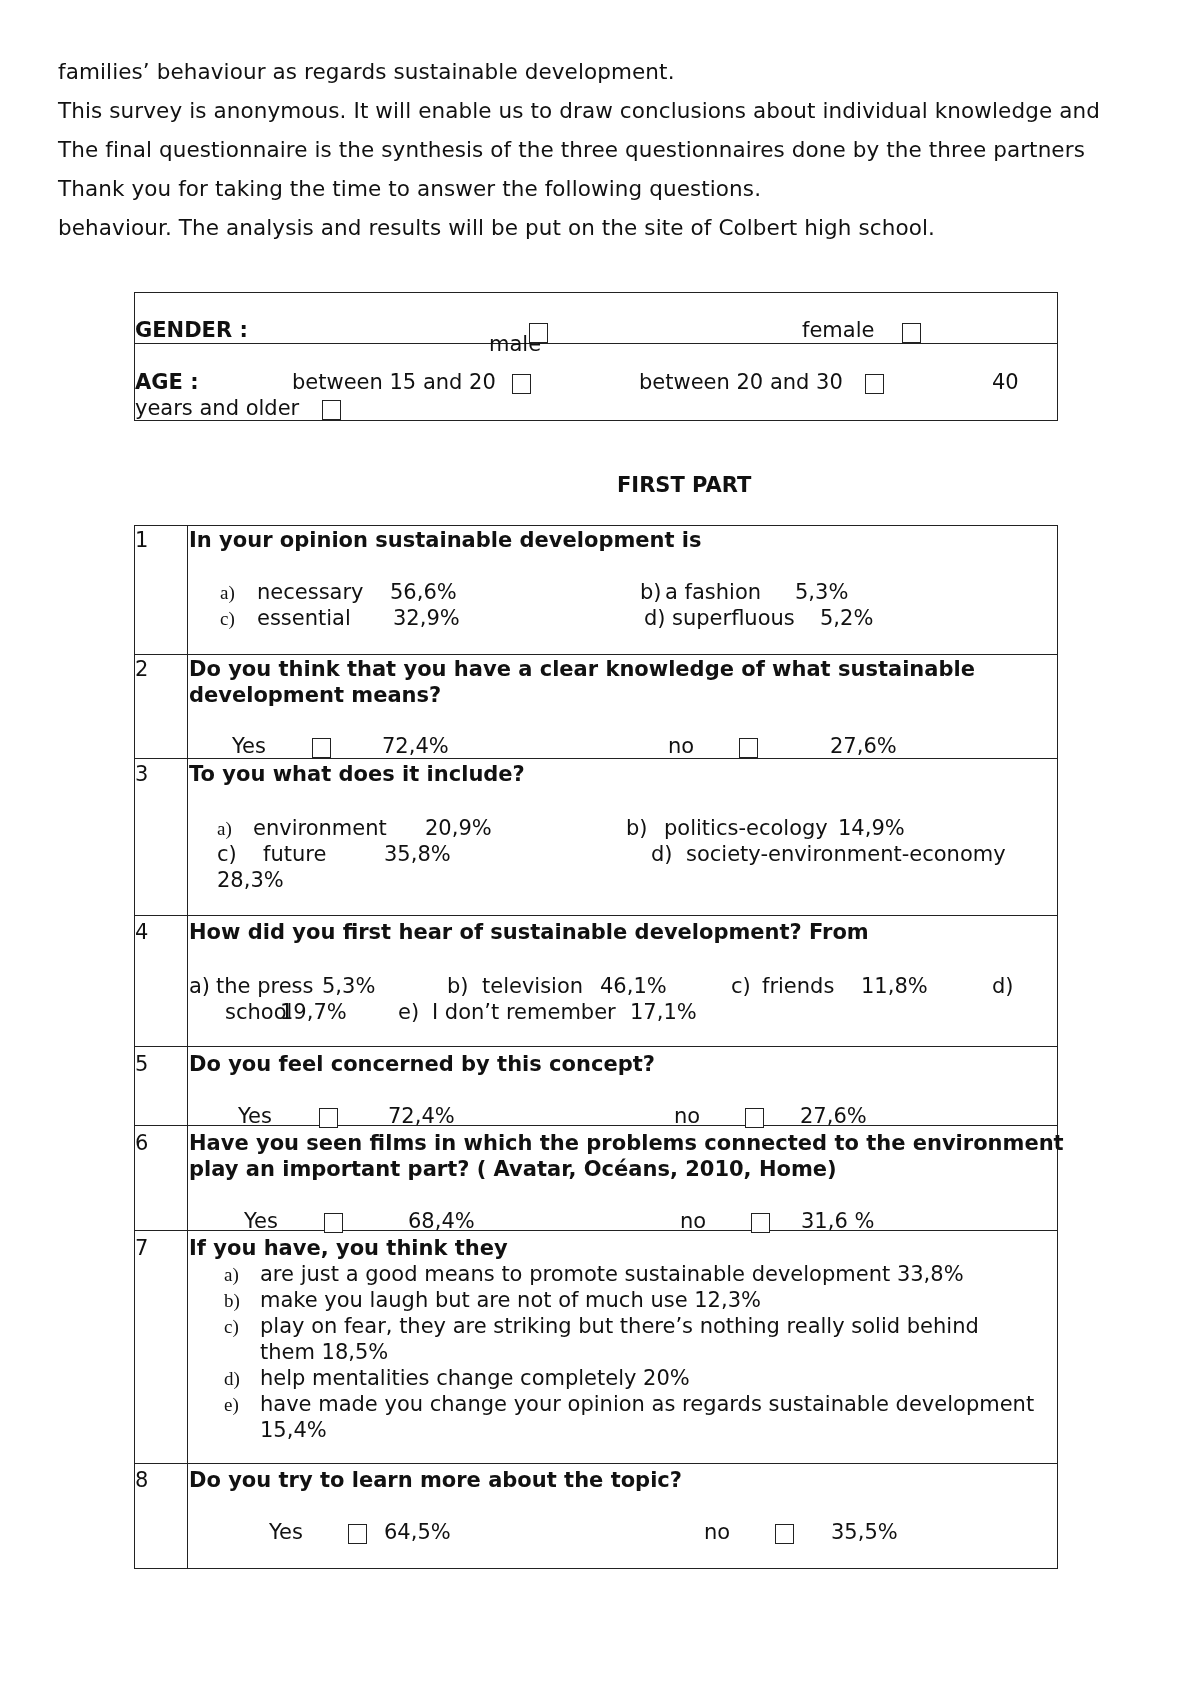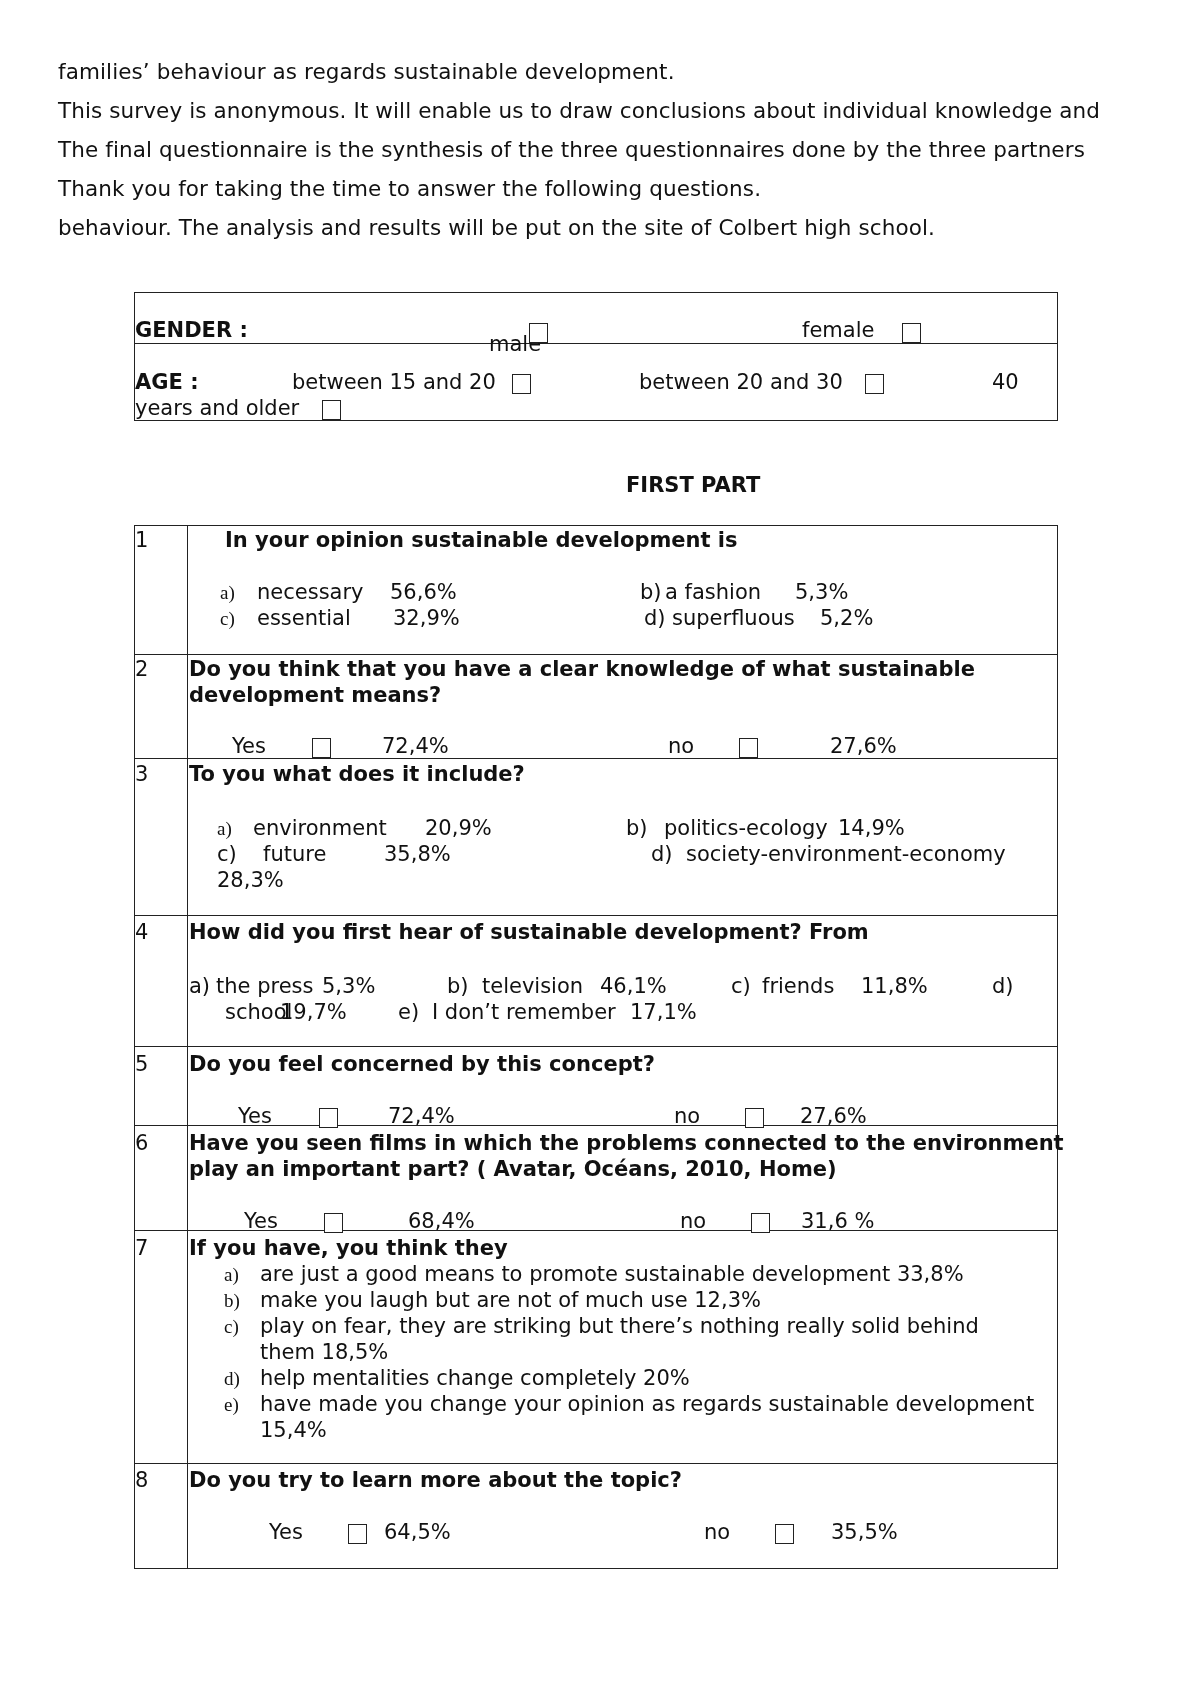--- a/index.html
+++ b/index.html
@@ -44,34 +44,34 @@
 
 <span class="abs bold" style="left:135px; top:370px;">AGE :</span>
 <span class="abs" style="left:292px; top:370px;">between 15 and 20</span>
 <span class="abs cb" style="left:512px; top:374px;"></span>
 <span class="abs" style="left:639px; top:370px;">between  20 and 30</span>
 <span class="abs cb" style="left:865px; top:374px;"></span>
 <span class="abs" style="left:992px; top:370px;">40</span>
 <span class="abs" style="left:135px; top:396px;">years and older</span>
 <span class="abs cb" style="left:322px; top:400px;"></span>
 
-<span class="abs bold" style="left:617px; top:473px;margin-left:9px;">FIRST PART</span>
+<span class="abs bold" style="left:617px; top:473px;">FIRST PART</span>
 
 <div class="box" style="left:134px; top:525px; width:924px; height:1044px;"></div>
 <div class="vline" style="left:187px; top:525px; height:1044px;"></div>
 <div class="hline" style="left:134px; top:654px; width:924px;"></div>
 <div class="hline" style="left:134px; top:758px; width:924px;"></div>
 <div class="hline" style="left:134px; top:915px; width:924px;"></div>
 <div class="hline" style="left:134px; top:1046px; width:924px;"></div>
 <div class="hline" style="left:134px; top:1125px; width:924px;"></div>
 <div class="hline" style="left:134px; top:1230px; width:924px;"></div>
 <div class="hline" style="left:134px; top:1463px; width:924px;"></div>
 
 <span class="abs" style="left:135px; top:528px;">1</span>
-<span class="abs bold" style="left:189px; top:528px;margin-left:36px;">In your opinion sustainable development is</span>
+<span class="abs bold" style="left:189px; top:528px;">In your opinion sustainable development is</span>
 <span class="abs serif" style="left:220px; top:582px;">a)</span>
 <span class="abs" style="left:257px; top:580px;">necessary</span>
 <span class="abs" style="left:390px; top:580px;">56,6%</span>
 <span class="abs" style="left:640px; top:580px;">b)</span>
 <span class="abs" style="left:665px; top:580px;">a  fashion</span>
 <span class="abs" style="left:795px; top:580px;">5,3%</span>
 <span class="abs serif" style="left:220px; top:608px;">c)</span>
 <span class="abs" style="left:257px; top:606px;">essential</span>
 <span class="abs" style="left:393px; top:606px;">32,9%</span>
 <span class="abs" style="left:644px; top:606px;">d)</span>

